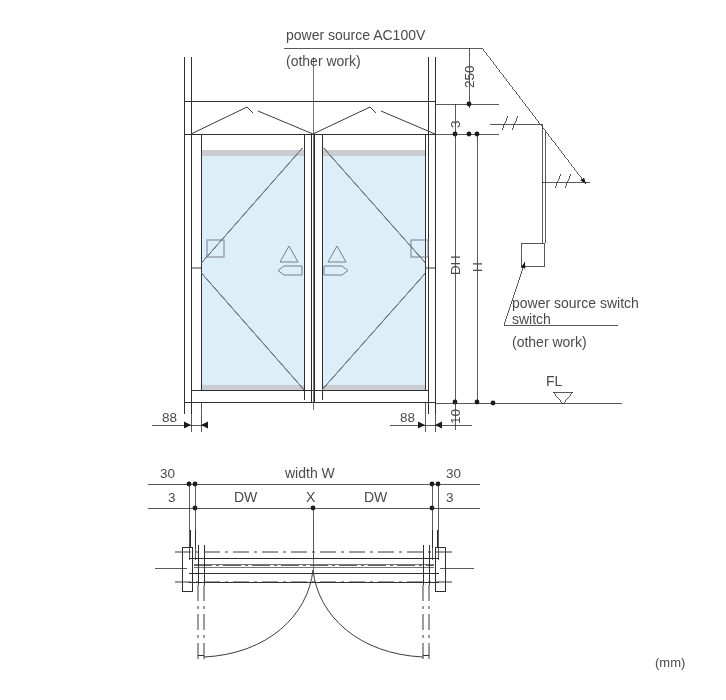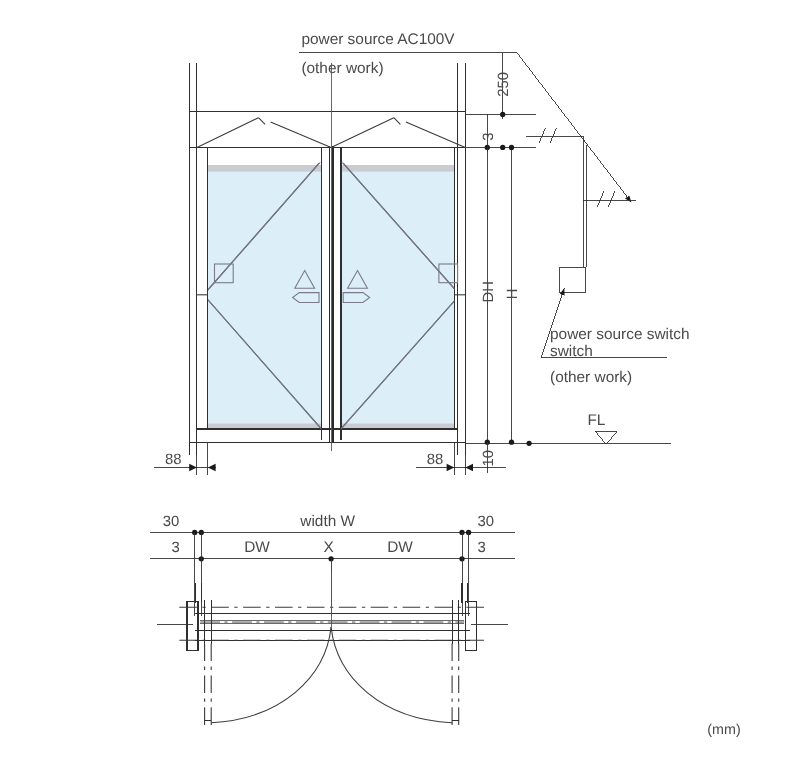--- a/index.html
+++ b/index.html
@@ -10,21 +10,21 @@
   body {
     width: 726px;
     height: 700px;
     font-family: "Liberation Sans", sans-serif;
     color: #3a3a3a;
     position: relative;
     overflow: hidden;
   }
   #drawing-root {
     position: absolute;
-    left: 0; top: 0;
+    left: 12px; top: 0;
     width: 610px;
     height: 700px;
   }
   svg#cad {
     display: block;
     width: 726px;
     height: 700px;
   }
   .txt {
     font-family: "Liberation Sans", sans-serif;

